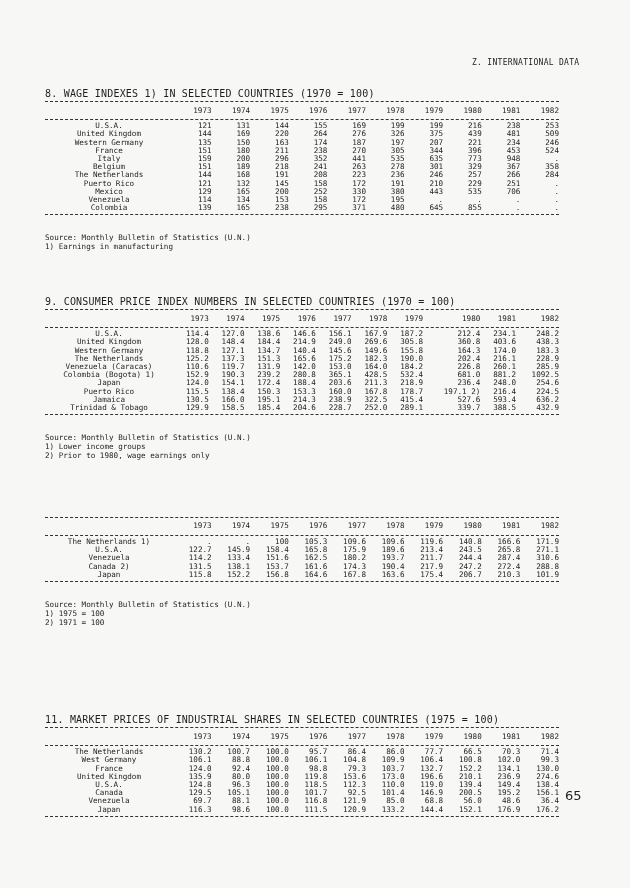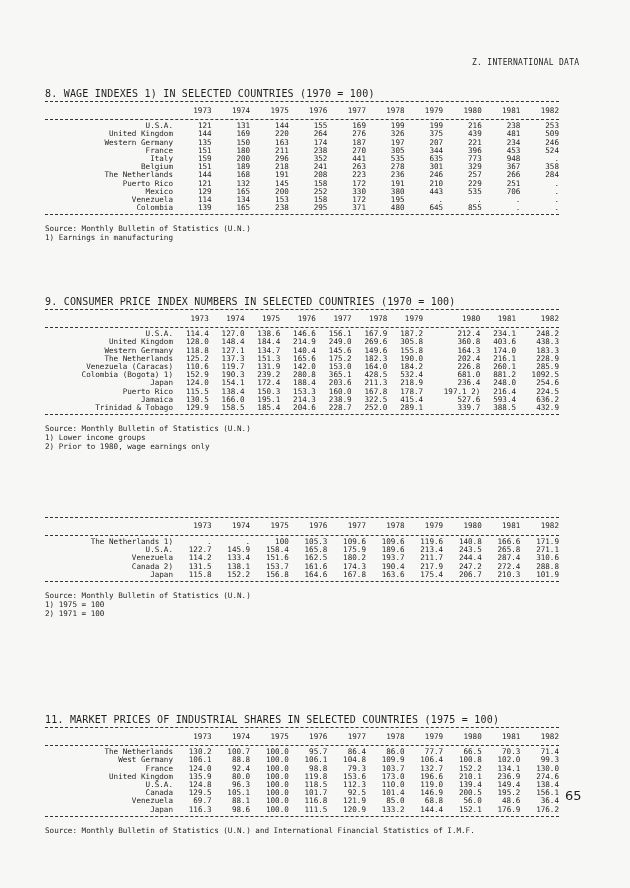--- a/index.html
+++ b/index.html
@@ -8,23 +8,23 @@
     font-family: "DejaVu Sans Mono", "Liberation Mono", monospace; color: #1e1e1e;
   }
   .page-header { position: absolute; top: 58px; left: 472px; font-size: 8px; letter-spacing: 0.3px; }
   .section { position: absolute; left: 45px; width: 514px; font-size: 7.6px; line-height: 8.2px; }
   .section-title { font-size: 10px; margin-bottom: 3px; letter-spacing: 0.2px; }
   .dash { border-top: 1px dashed #333; height: 0; margin: 2px 0; }
   table { border-collapse: collapse; width: 100%; }
   td, th { padding: 0; font-weight: normal; white-space: nowrap; }
   th { text-align: right; height: 13px; }
   td.num { text-align: right; }
-  td.label { text-align: right; width: 128px; }
+  td.label { text-align: center; width: 128px; }
   th.label { width: 128px; }
-  .notes { margin-top: 9px; line-height: 9px; }
+  .notes { margin-top: 18px; line-height: 9px; }
   .notes .src { font-style: normal; }
   .page-number { position: absolute; left: 565px; top: 788px; font-family: "DejaVu Sans", sans-serif; font-size: 13px; }
 </style>
 </head>
 <body>
 
 <div class="page-header">Z. INTERNATIONAL DATA</div>
 
 <div class="section" id="t8" style="top:90px;">
     <div class="section-title">8. WAGE INDEXES 1) IN SELECTED COUNTRIES (1970 = 100)</div>
@@ -589,18 +589,15 @@
           <td class="num">120.9</td>
           <td class="num">133.2</td>
           <td class="num">144.4</td>
           <td class="num">152.1</td>
           <td class="num">176.9</td>
           <td class="num">176.2</td>
         </tr>
       </tbody>
     </table>
     <div class="dash"></div>
-    <div class="notes">
-      <div class="src">Source: Monthly Bulletin of Statistics (U.N.) and International Financial Statistics of I.M.F.</div>
-    </div>
   </div>
 
 <div class="page-number">65</div>
 
 </body></html>

